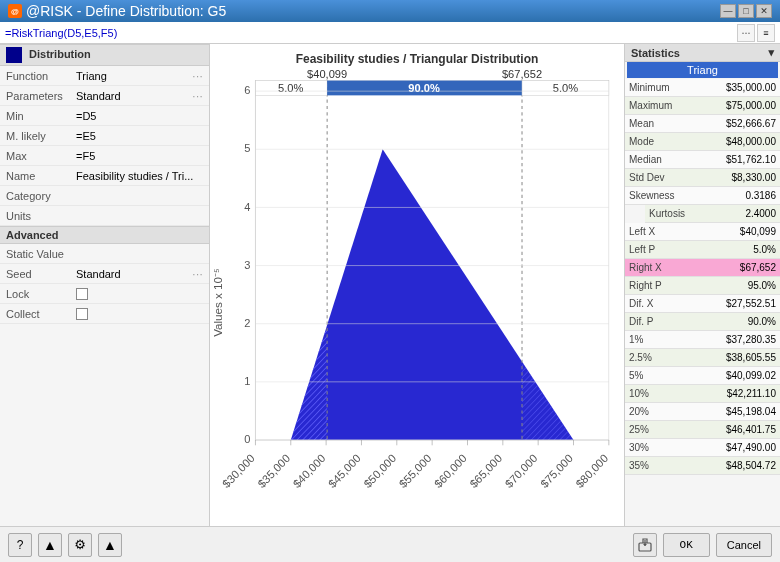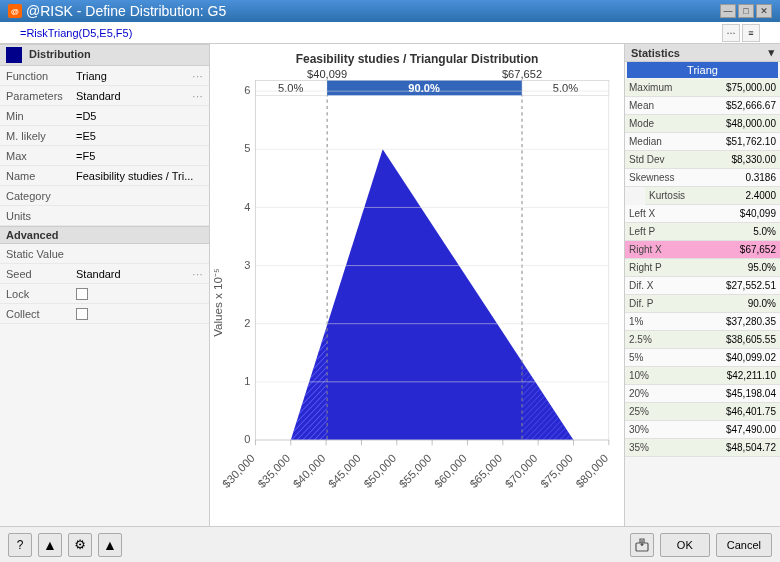--- a/index.html
+++ b/index.html
@@ -16,21 +16,21 @@
     }
     .title-bar-left { display: flex; align-items: center; gap: 4px; }
     .title-icon { width: 14px; height: 14px; background: #ff6600; border-radius: 2px; display: flex; align-items: center; justify-content: center; font-size: 8px; color: white; font-weight: bold; }
     .title-text { font-size: 14px; font-weight: normal; }
     .title-controls { display: flex; gap: 2px; }
     .title-btn { width: 16px; height: 14px; background: #ccc; border: 1px solid #999; font-size: 9px; display: flex; align-items: center; justify-content: center; cursor: pointer; color: #333; }
 
     .formula-bar {
       background: white;
       border-bottom: 1px solid #ccc;
-      padding: 2px 20px;
+      padding: 2px 5px;
       display: flex;
       align-items: center;
       height: 22px;
       gap: 16px;
     }
     .formula-text { color: #0000cc; font-size: 11px; flex: 1; }
     .formula-icons { display: flex; gap: 2px; }
     .formula-icon-btn { width: 18px; height: 18px; border: 1px solid #ccc; background: #f5f5f5; display: flex; align-items: center; justify-content: center; cursor: pointer; font-size: 9px; }
 
     .main-content {
@@ -174,20 +174,21 @@
       font-size: 12px;
     }
     .bottom-right { display: flex; gap: 6px; }
     .btn-ok {
       padding: 3px 16px;
       background: #e8e8e8;
       border: 1px solid #aaa;
       cursor: pointer;
       font-size: 11px;
       border-radius: 2px;
+      font-family: Liberation Mono, monospace;
     }
     .btn-cancel {
       padding: 3px 10px;
       background: #e8e8e8;
       border: 1px solid #aaa;
       cursor: pointer;
       font-size: 11px;
       border-radius: 2px;
     }
     .export-icon-btn {
@@ -394,20 +395,24 @@
   </div>
 
   <div class="right-panel">
     <div class="stats-header">
       <span>Statistics</span>
       <span style="cursor:pointer;">▾</span>
     </div>
     <div class="stats-col-header">Triang</div>
 
     <div id="stats-rows-container">
+        <div class="stats-row" style="background: rgb(250, 250, 250);">
+          <span class="stats-name">Minimum</span>
+          <span class="stats-value">$35,000.00</span>
+        </div>
         <div class="stats-row" style="background: rgb(238, 243, 232);">
           <span class="stats-name">Maximum</span>
           <span class="stats-value">$75,000.00</span>
         </div>
         <div class="stats-row" style="background: rgb(250, 250, 250);">
           <span class="stats-name">Mean</span>
           <span class="stats-value">$52,666.67</span>
         </div>
         <div class="stats-row" style="background: rgb(238, 243, 232);">
           <span class="stats-name">Mode</span>

